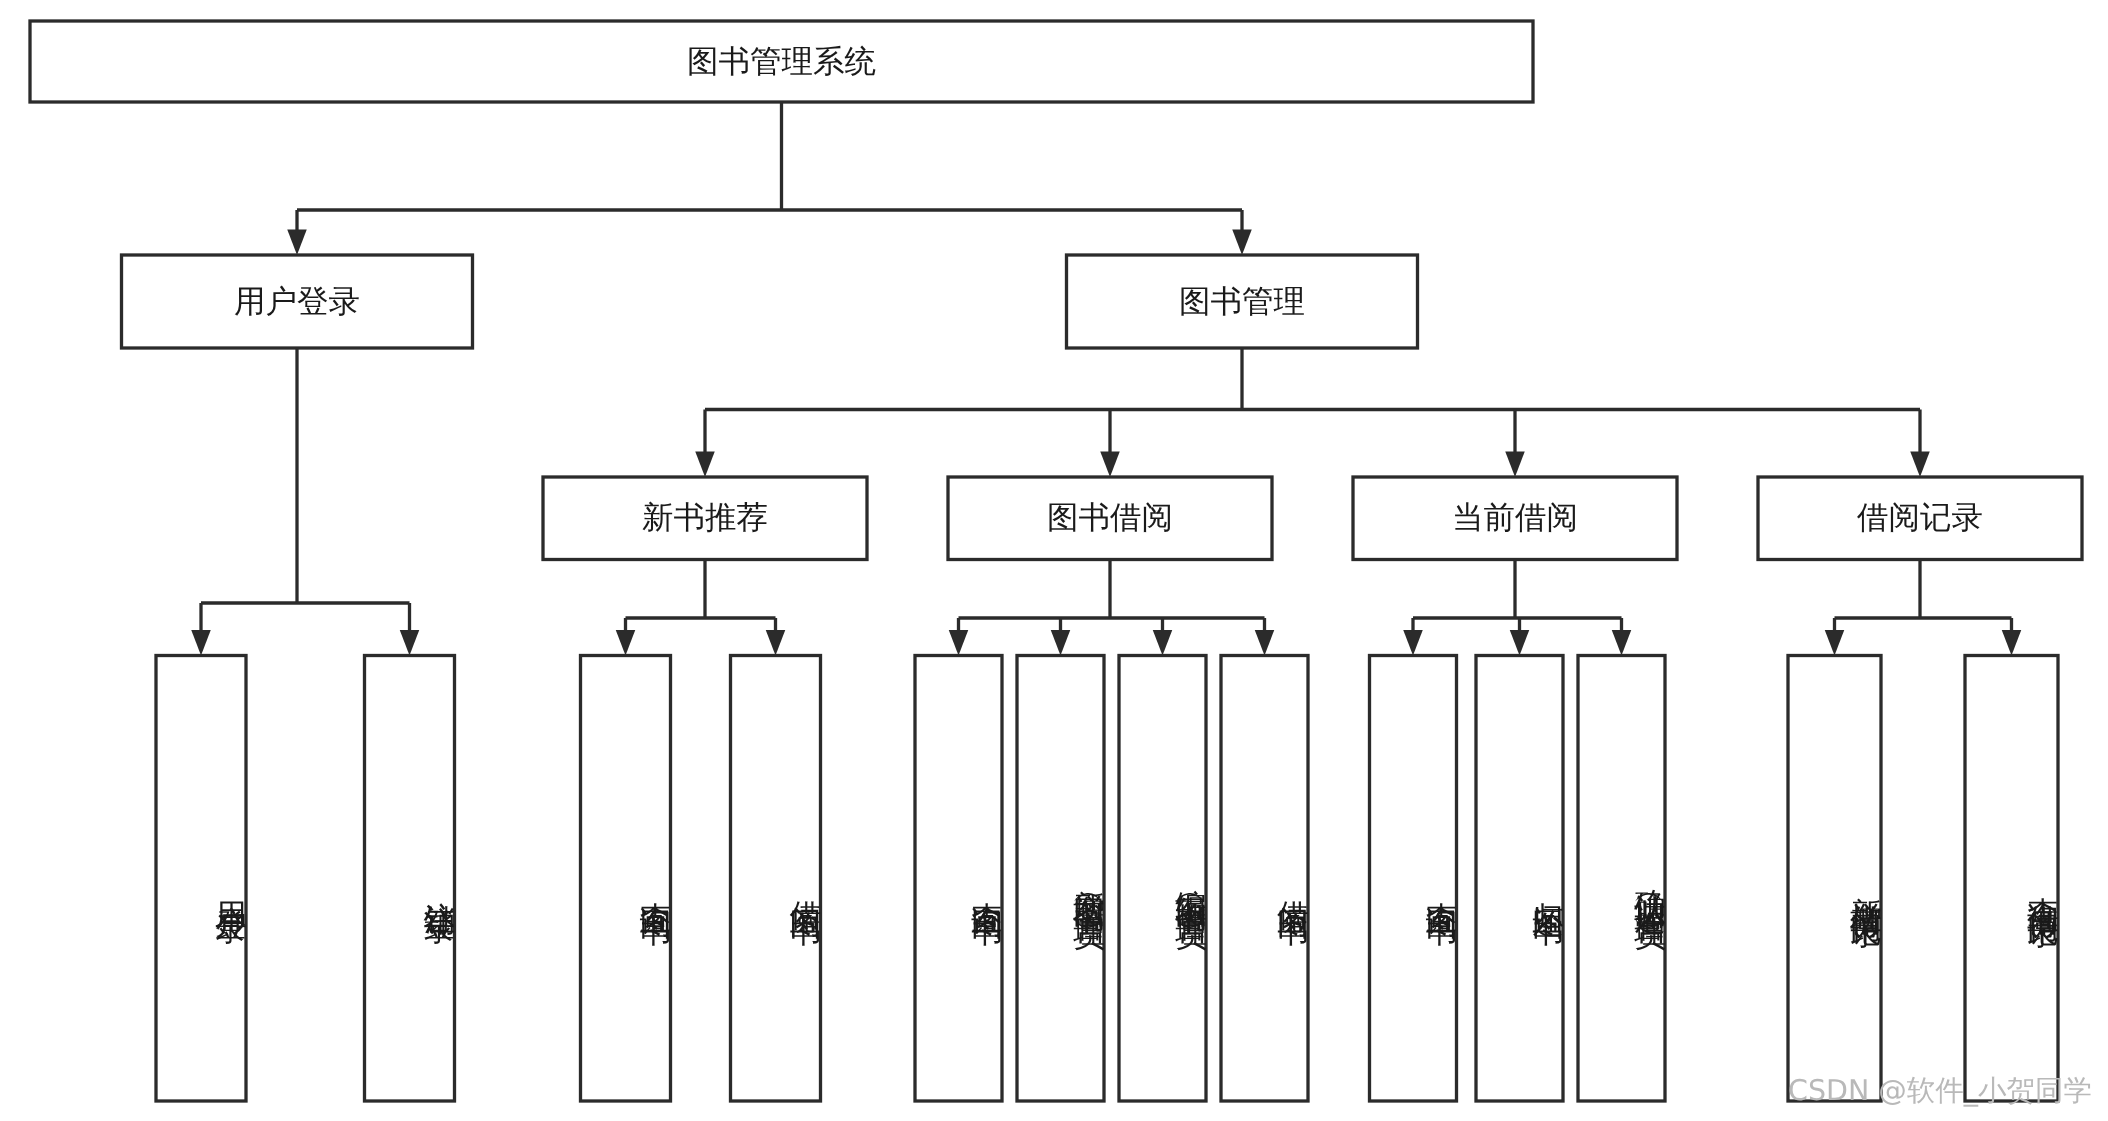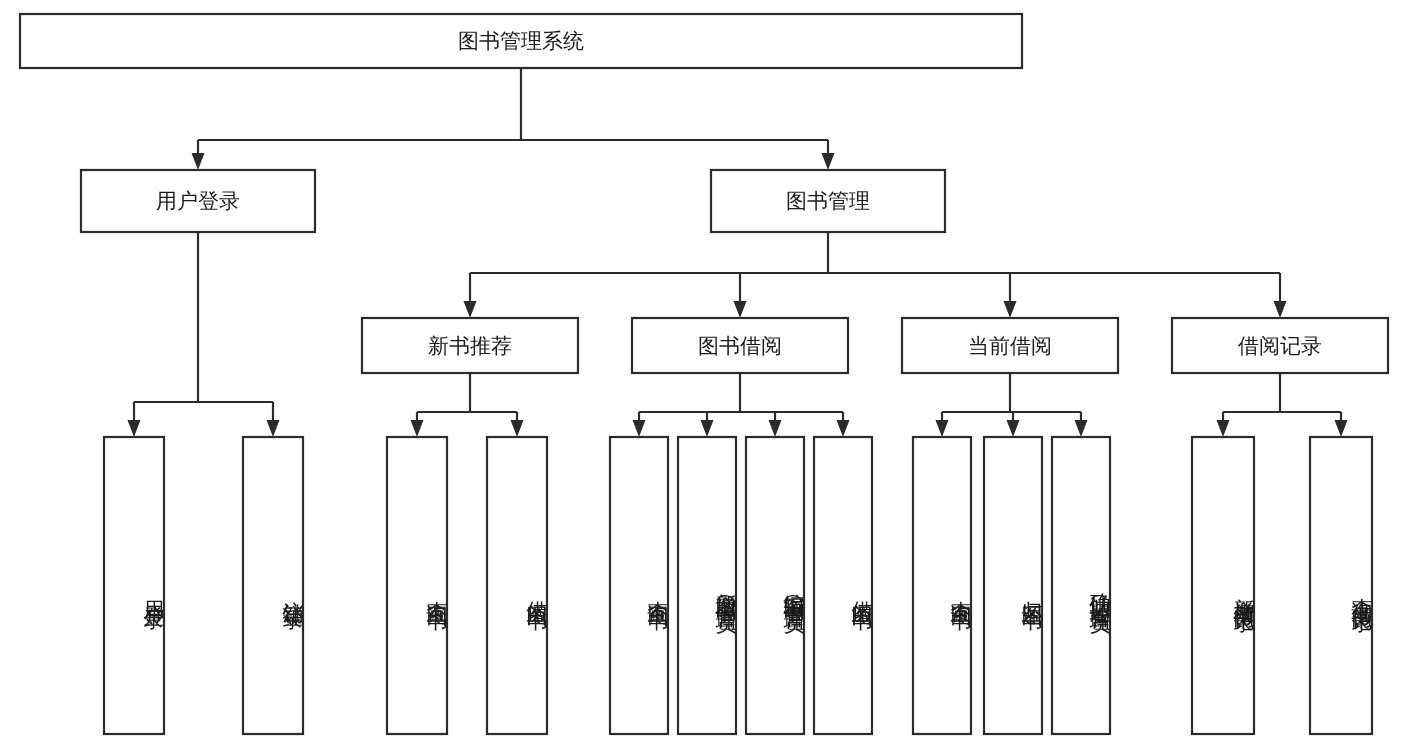--- a/index.html
+++ b/index.html
@@ -183,13 +183,14 @@
       <div class="leaf-label" style="left: 678px; top: 451px; width: 58px; height: 277px;">新增图书（管理员）</div>
       <div class="leaf-label" style="left: 746px; top: 451px; width: 58px; height: 277px;">编辑图书（管理员）</div>
       <div class="leaf-label" style="left: 814px; top: 451px; width: 58px; height: 277px;">借阅图书</div>
       <div class="leaf-label" style="left: 913px; top: 451px; width: 58px; height: 277px;">查询图书</div>
       <div class="leaf-label" style="left: 984px; top: 451px; width: 58px; height: 277px;">归还图书</div>
       <div class="leaf-label" style="left: 1052px; top: 451px; width: 58px; height: 277px;">确认归还（管理员）</div>
       <div class="leaf-label" style="left: 1192px; top: 451px; width: 62px; height: 277px;">新增借阅记录</div>
       <div class="leaf-label" style="left: 1310px; top: 451px; width: 62px; height: 277px;">查询借阅记录</div>
     </div>
 
+  <div class="watermark">CSDN @软件_小贺同学</div>
 </div>
 
 </body></html>

